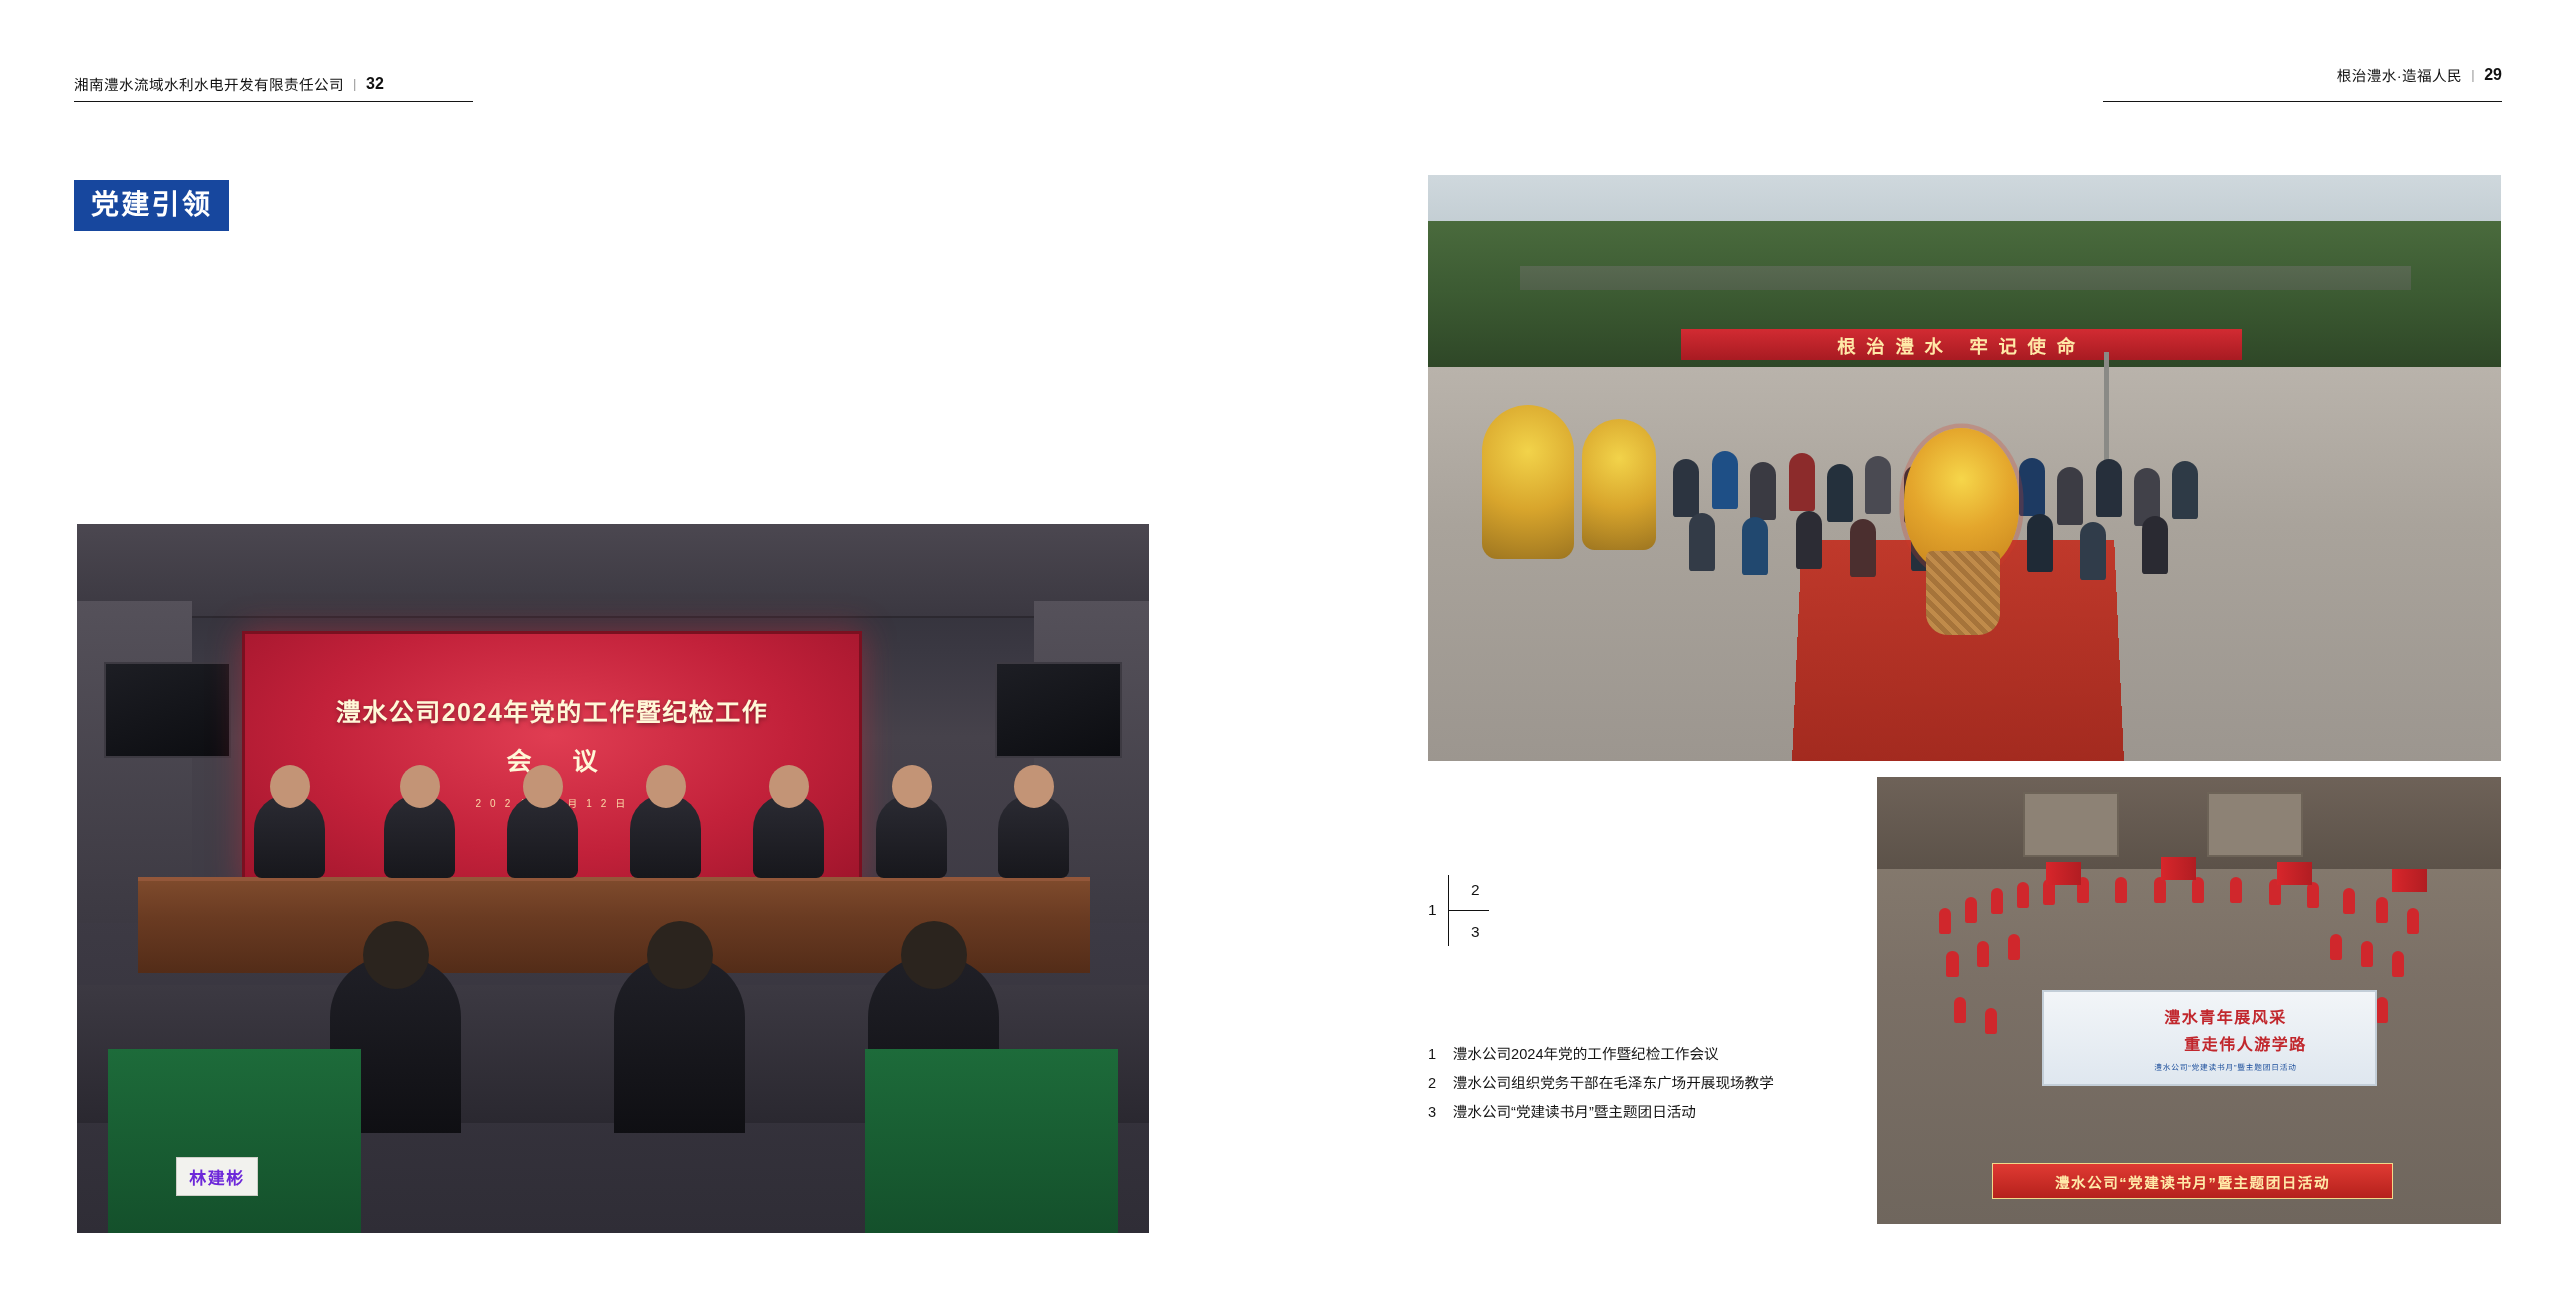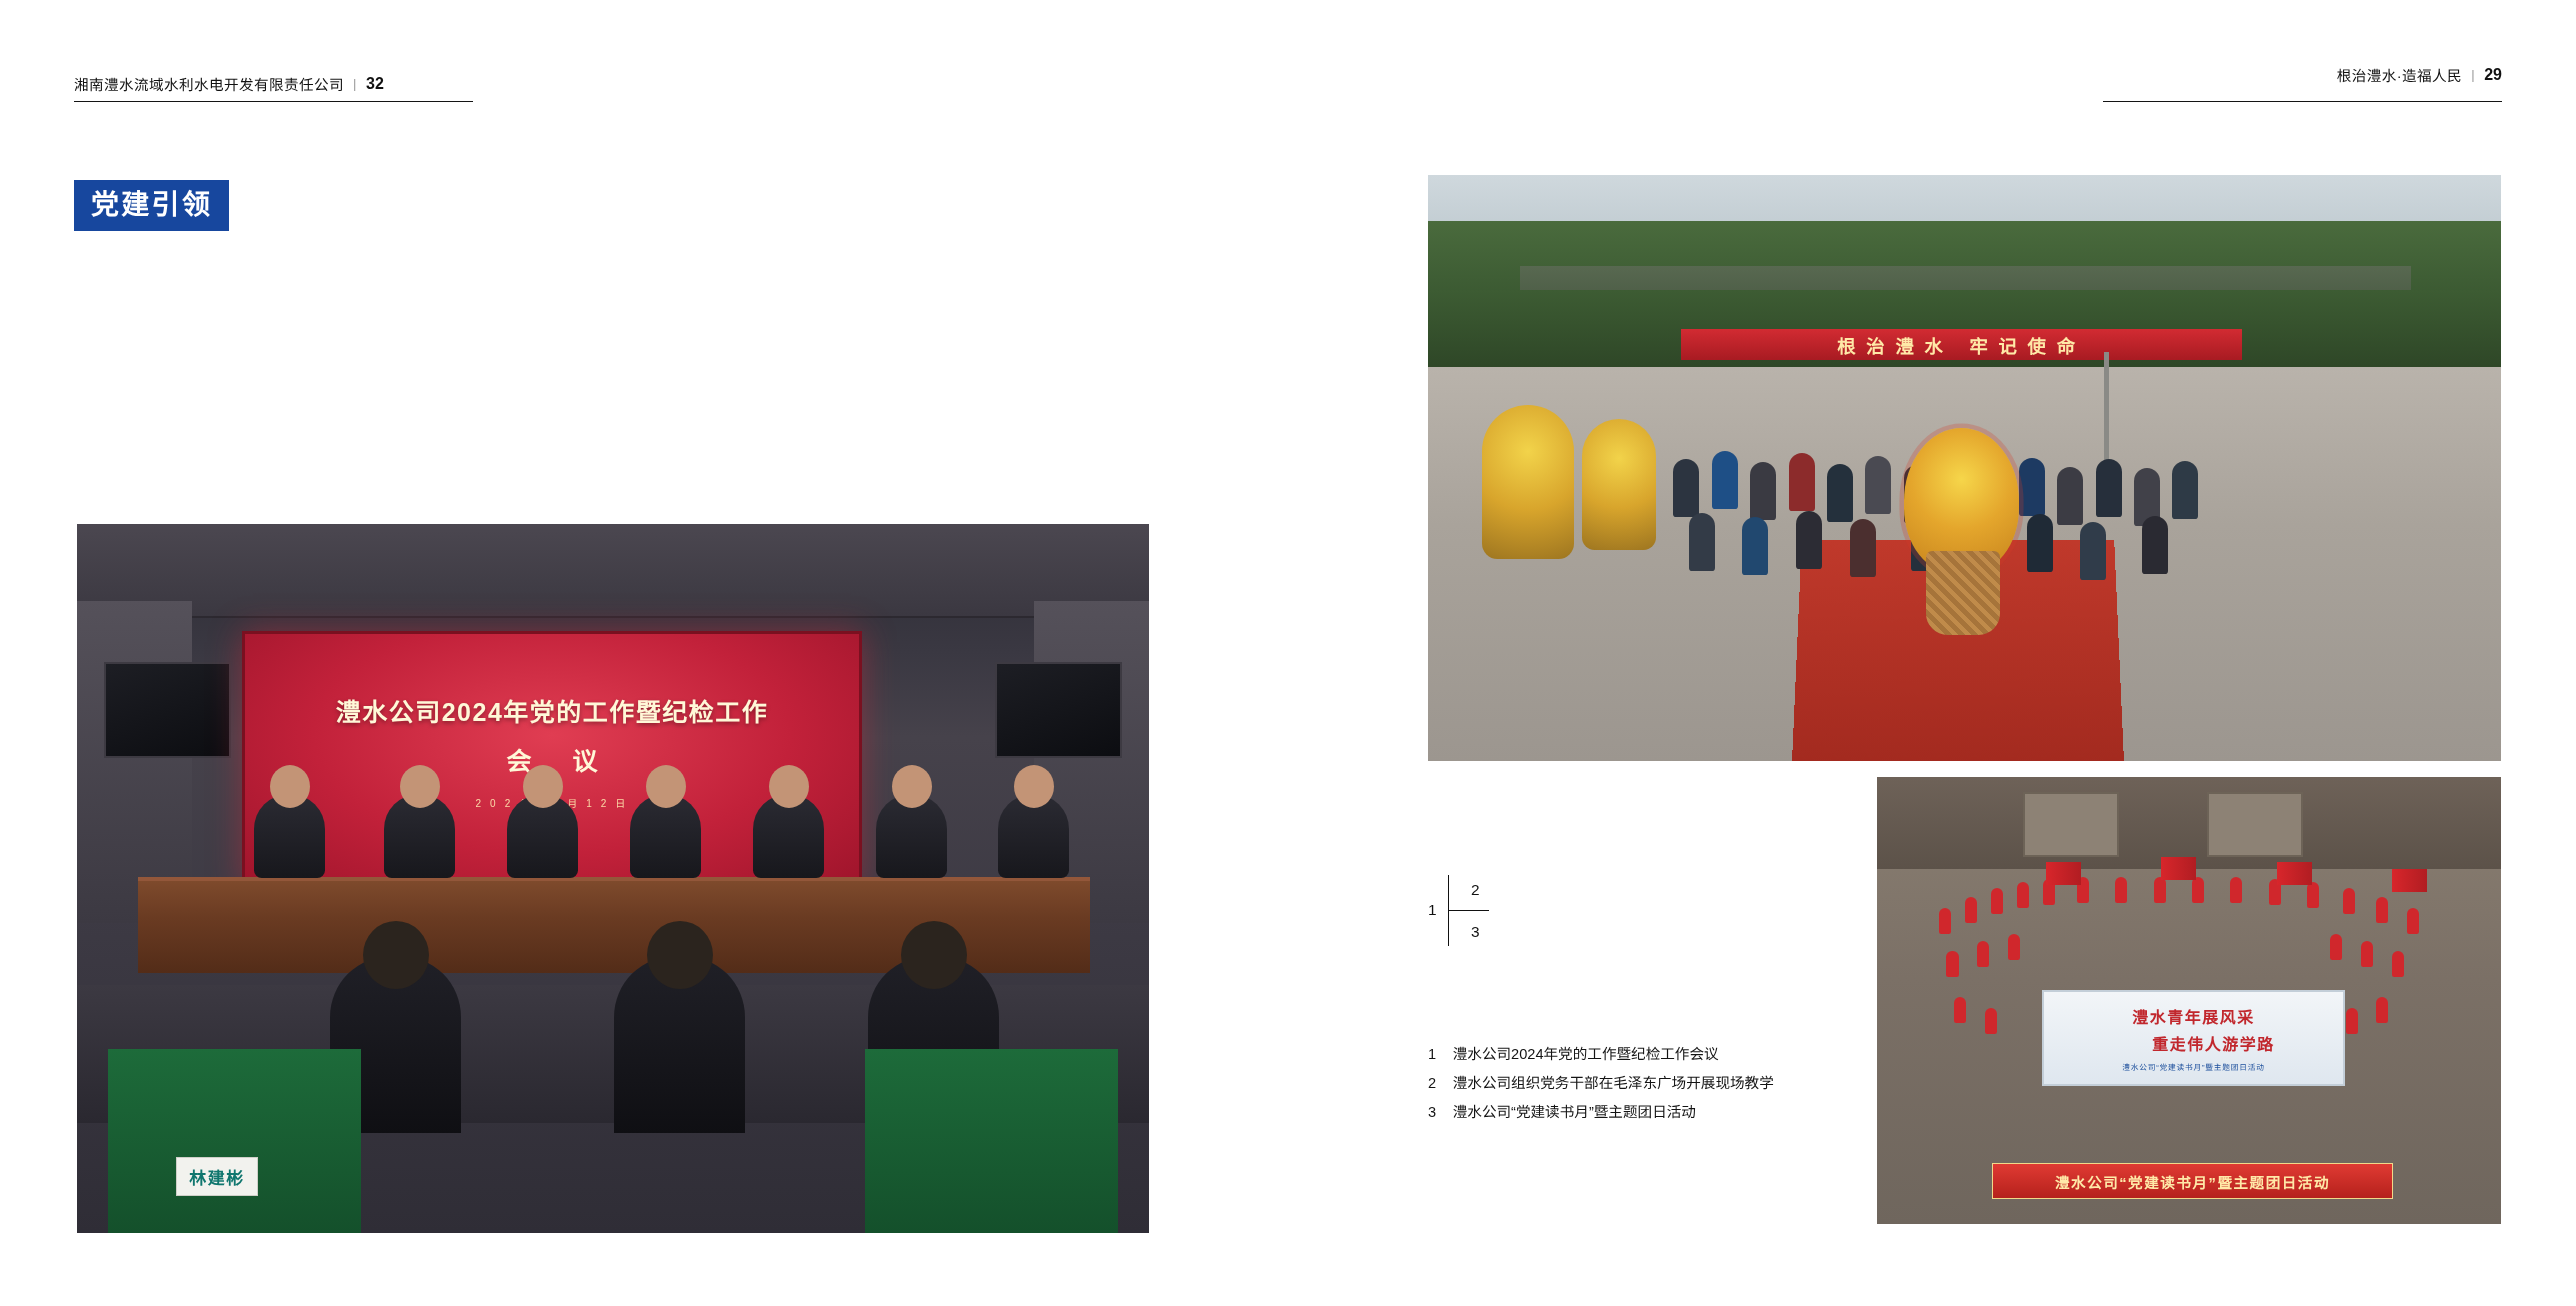--- a/index.html
+++ b/index.html
@@ -152,21 +152,21 @@
     background: linear-gradient(180deg,#3c3942 0%, #2a2830 100%);
   }
   .meet-frontdesk-l, .meet-frontdesk-r {
     position: absolute; bottom: 0; height: 184px; width: 253px;
     background: linear-gradient(180deg,#1d6b3a 0%, #14502b 100%);
   }
   .meet-frontdesk-l { left: 31px; }
   .meet-frontdesk-r { right: 31px; }
   .meet-nameplate {
     position: absolute; bottom: 37px; left: 68px;
-    background: #f2f2ee; color: #0f766e; font-size: 17px; font-weight: bold;
+    background: #f2f2ee; color: #6d28d9; font-size: 17px; font-weight: bold;
     padding: 6.1px 12.3px; letter-spacing: 1.5px; border: 1.5px solid #cfcfc8;
   }
   .seated {
     position: absolute; width: 71px; height: 84px; border-radius: 35px 35px 7.7px 7.7px;
     background: linear-gradient(180deg,#2b2b33 0%, #17171c 100%);
     top: 270px;
   }
   .seated .head {
     position: absolute; left: 50%; top: -29px; transform: translateX(-50%);
     width: 40px; height: 43px; border-radius: 50%;
@@ -235,21 +235,21 @@
   .y-panel2 { left: 330px; }
   .y-formation {
     position:absolute; left:54px; top:100px; width:522px; height:230px;
   }
   .y-red { position:absolute; width:12.3px; height:26px; background:#d0272c; border-radius:6.1px 6.1px 2.3px 2.3px; }
   .y-flag { position:absolute; width:35px; height:23px; background:linear-gradient(90deg,#d8262b,#b11d22); }
   .y-sign {
     position:absolute; left:165px; top:213px; width:299px; height:92px;
     background: linear-gradient(180deg,#f2f5f8 0%, #dfe7ef 100%);
     border: 2.3px solid #c3ced8;
-    display:flex; flex-direction:column; align-items:center; justify-content:center;
+    display:flex; flex-direction:column; align-items:center; justify-content:center;padding-left:32px;
   }
   .y-sign .l1 { color:#c1272d; font-size:16px; font-weight:bold; letter-spacing:1.5px; }
   .y-sign .l2 { color:#c1272d; font-size:16px; font-weight:bold; letter-spacing:1.5px; margin-top:3.1px;margin-left:40px; }
   .y-sign .l3 { color:#1d4f9c; font-size:7.7px; letter-spacing:0.8px; margin-top:6.1px; }
   .y-banner {
     position:absolute; left:115px; bottom:24.6px; width:399px; height:34px;
     background: linear-gradient(180deg,#e03a33,#b5211c);
     color:#ffe9a8; font-size:14.6px; font-weight:bold; letter-spacing:1.5px;
     display:flex; align-items:center; justify-content:center;
     border: 1.5px solid #f2d98a;

